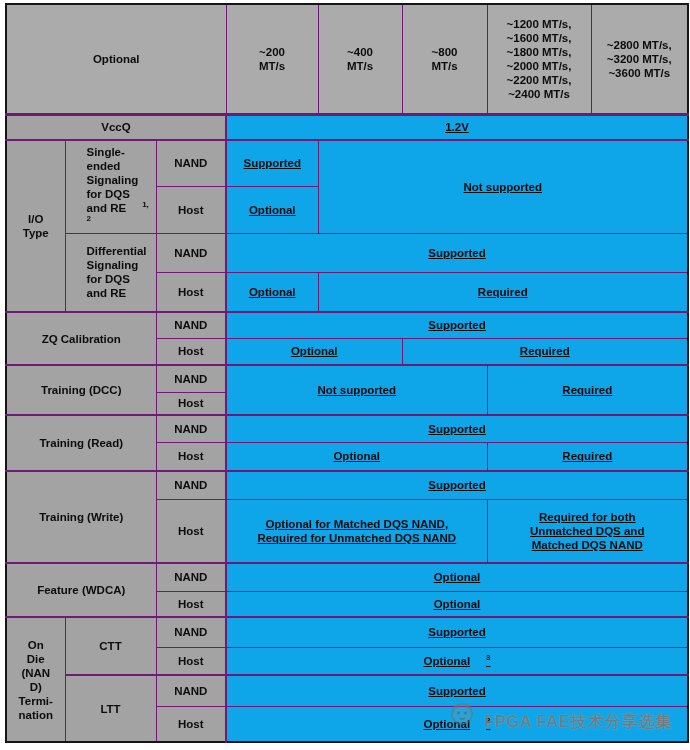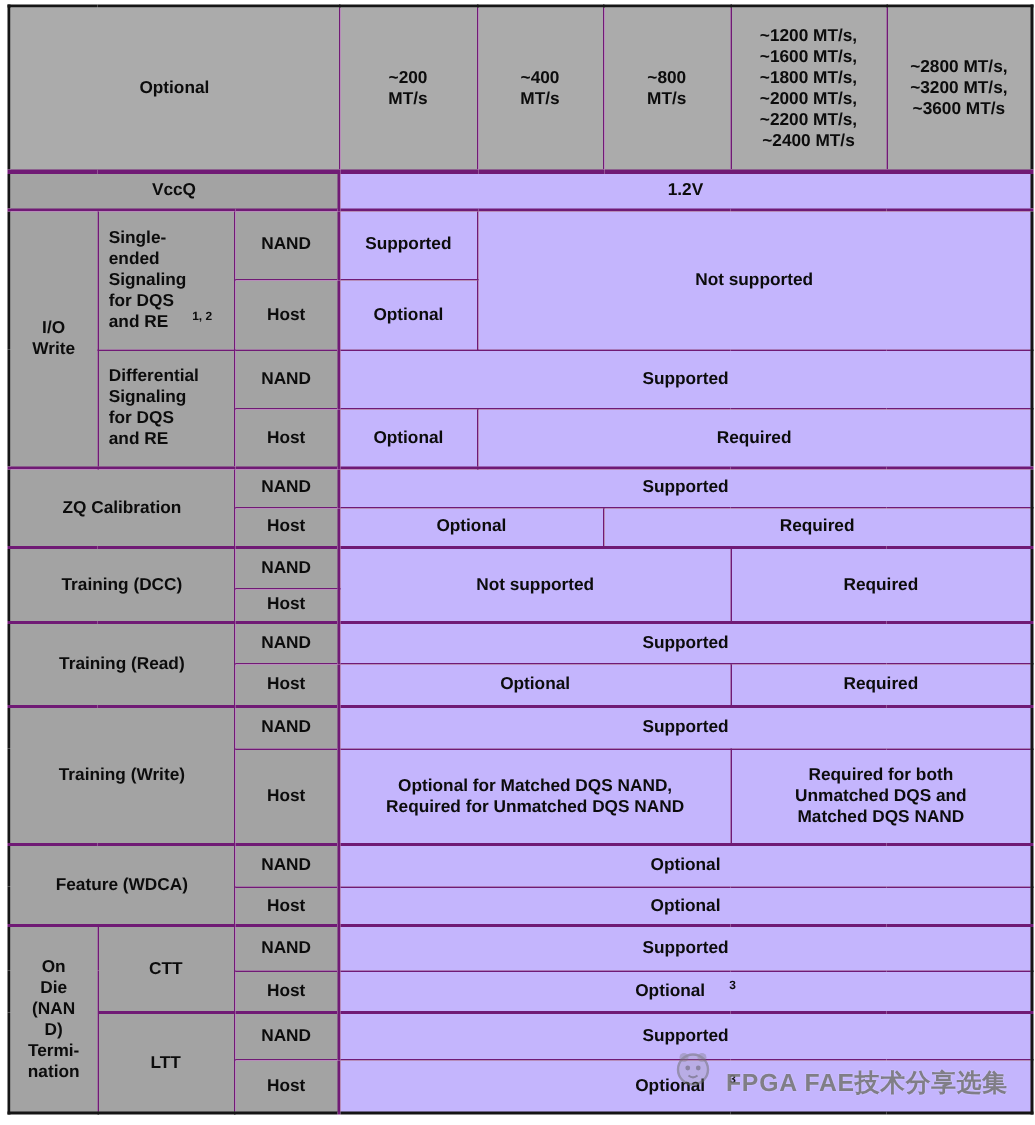--- a/index.html
+++ b/index.html
@@ -16,23 +16,23 @@
   }
   td, th {
     border:1px solid #701a75;
     font-size:11.5px; font-weight:bold; color:#0c0c0c;
     text-align:center; vertical-align:middle;
     padding:1px 3px; line-height:14px;
     overflow:hidden;
   }
   th.hdr { background:#ababab; }
   td.lbl { background:#a3a3a3; }
-  td.data { background:#c4b5fd; }
+  td.data { background:#0ea5e9;text-decoration:underline; }
   .pre { white-space:pre-line; }
-  .left { text-align:left; padding-left:7px; }
+  .left { text-align:left; padding-left:21px; }
   tr.gt > td { border-top-width:2px; }
   tr.hdr-row > th { border-bottom-width:3px; }
   td.dl { border-left-width:2px; }
   sup { font-size:8px; line-height:0; margin-left:16px; }
   .watermark {
     position:absolute; left:446px; top:699px; height:34px;
     display:flex; align-items:flex-end; gap:6px;
     z-index:5; pointer-events:none;
     color:rgba(100,100,100,0.78);
   }
@@ -78,21 +78,21 @@
 ~3600 MT/s</th>
   </tr>
 
   <tr class="gt" style="height:26px">
     <td class="lbl" colspan="3">VccQ</td>
     <td class="data dl" colspan="5">1.2V</td>
   </tr>
 
   <tr class="gt" style="height:46px">
     <td class="lbl pre" rowspan="4">I/O
-Write</td>
+Type</td>
     <td class="lbl left" rowspan="2"><span class="pre">Single-
 ended
 Signaling
 for DQS
 and RE</span><sup>1, 2</sup></td>
     <td class="lbl">NAND</td>
     <td class="data dl">Supported</td>
     <td class="data" colspan="4" rowspan="2">Not supported</td>
   </tr>
 

